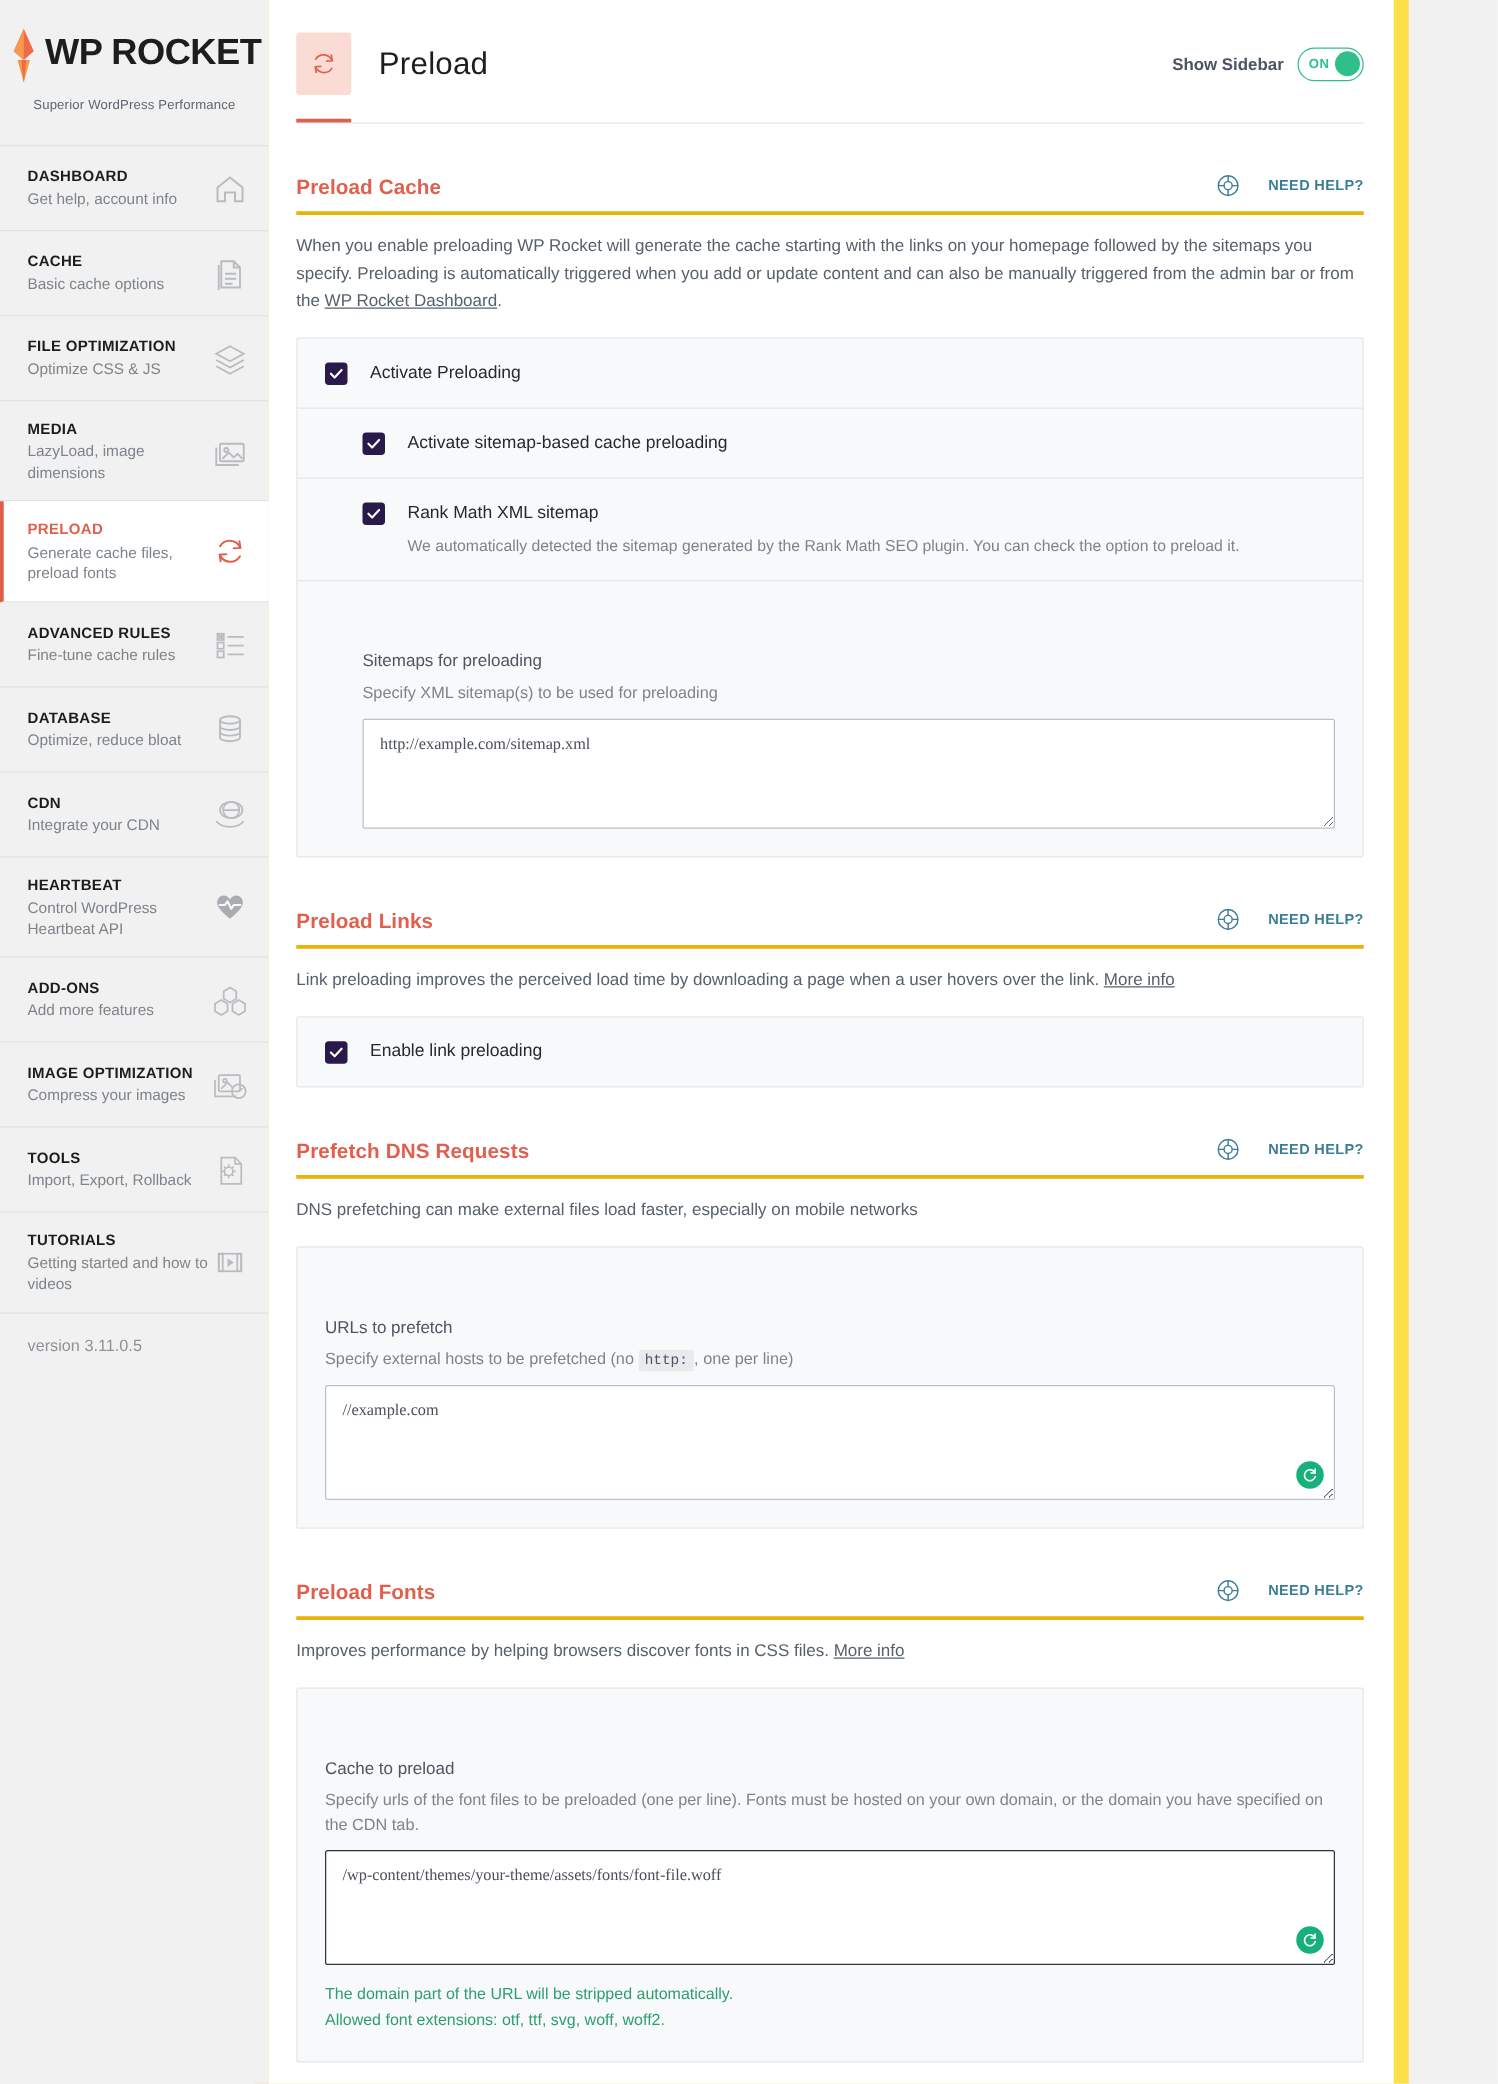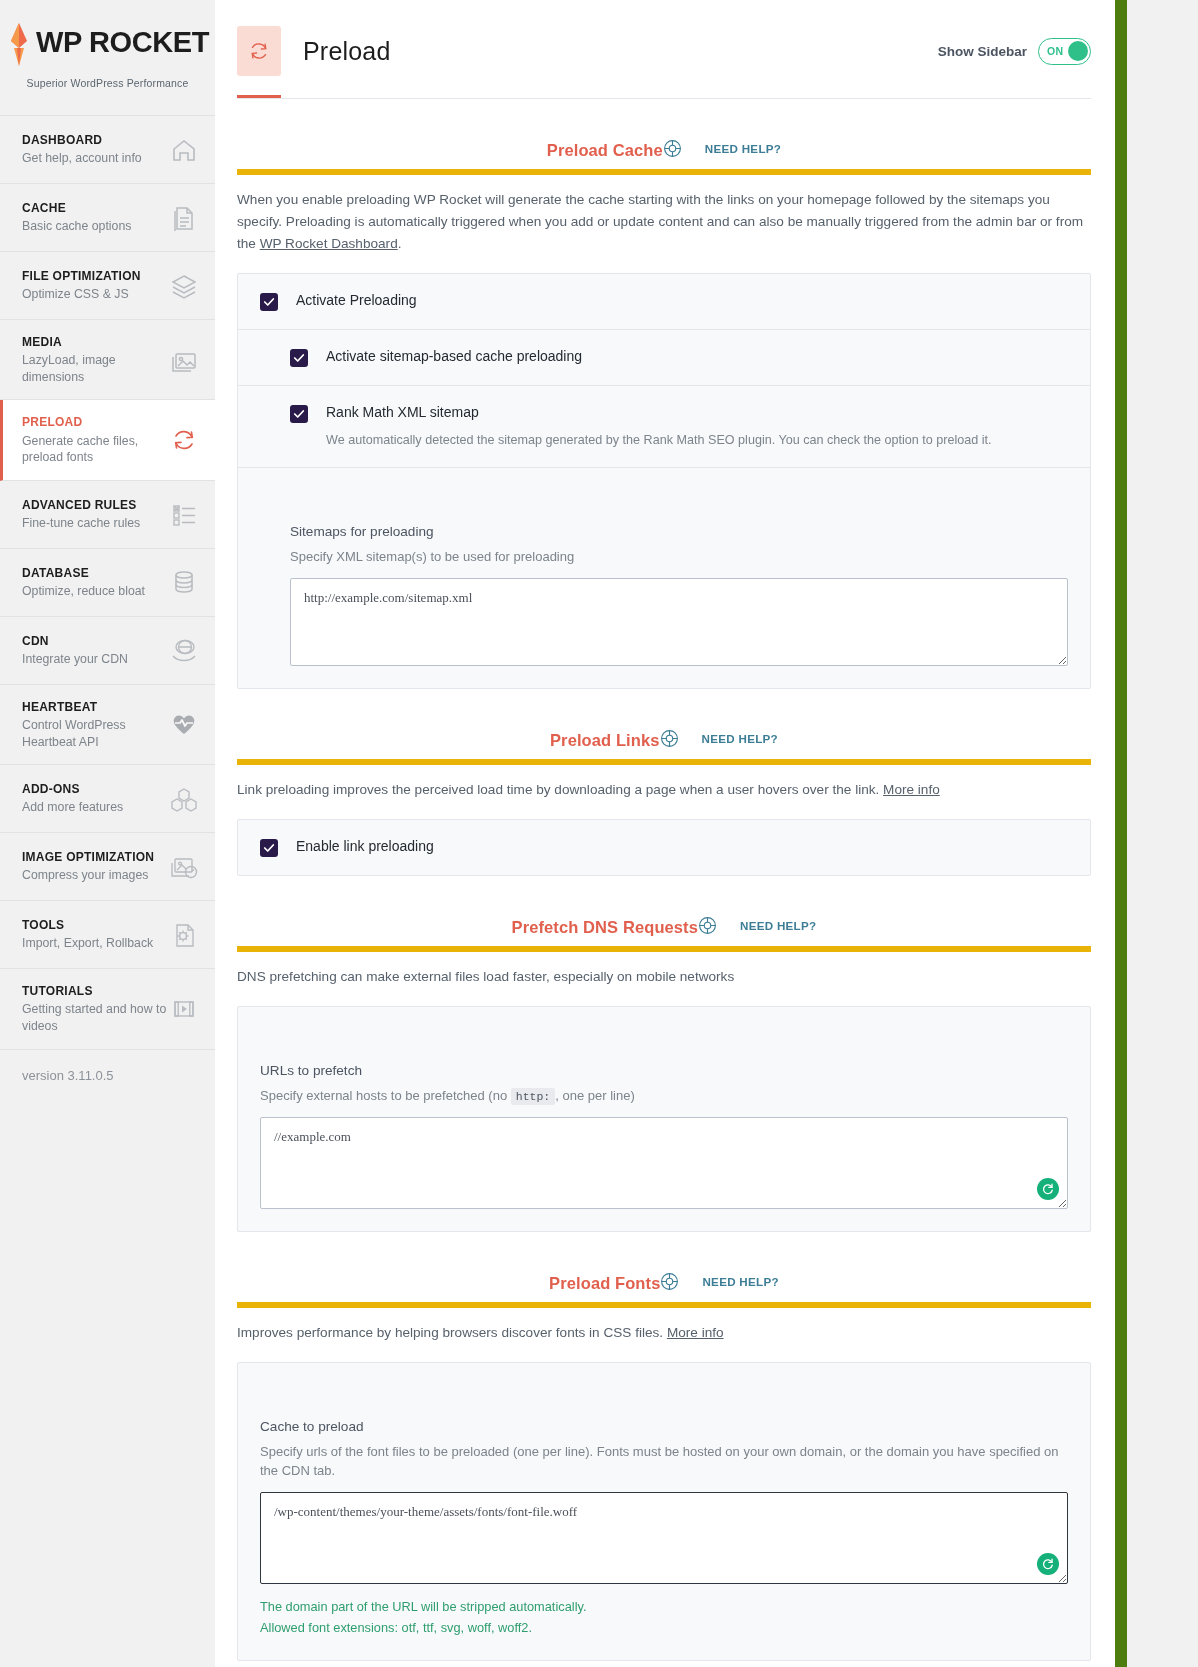--- a/index.html
+++ b/index.html
@@ -8,21 +8,21 @@
     width: 1198px;
     background: #f1f1f1;
     font-family: "Liberation Sans", sans-serif;
     -webkit-font-smoothing: antialiased;
   }
 
   .page {
     position: relative;
     width: 1127px;
     min-height: 1667px;
-    background: #4d7c0f;
+    background: #fde047;
   }
 
   
   .sidebar {
     position: absolute;
     left: 0; top: 0;
     width: 215px;
     min-height: 1667px;
     background: #f1f1f1;
   }
@@ -178,24 +178,24 @@
     margin: 22px 24px 0 22px;
     border-bottom: 1px solid #e3e6ea;
   }
 
   .content { padding: 0 24px 0 22px; }
 
   
   .sec-head {
     display: flex;
     align-items: flex-end;
-    justify-content: center;
+    justify-content: space-between;
     padding-top: 40px;
     padding-bottom: 9px;
-    border-bottom: 6px solid #eab308;
+    border-bottom: 3px solid #eab308;
   }
   .sec-title {
     font-size: 16.5px;
     font-weight: 700;
     color: #e1604d;
     letter-spacing: .1px;
   }
   .need-help {
     display: flex; align-items: center; gap: 23px;
     cursor: pointer;

